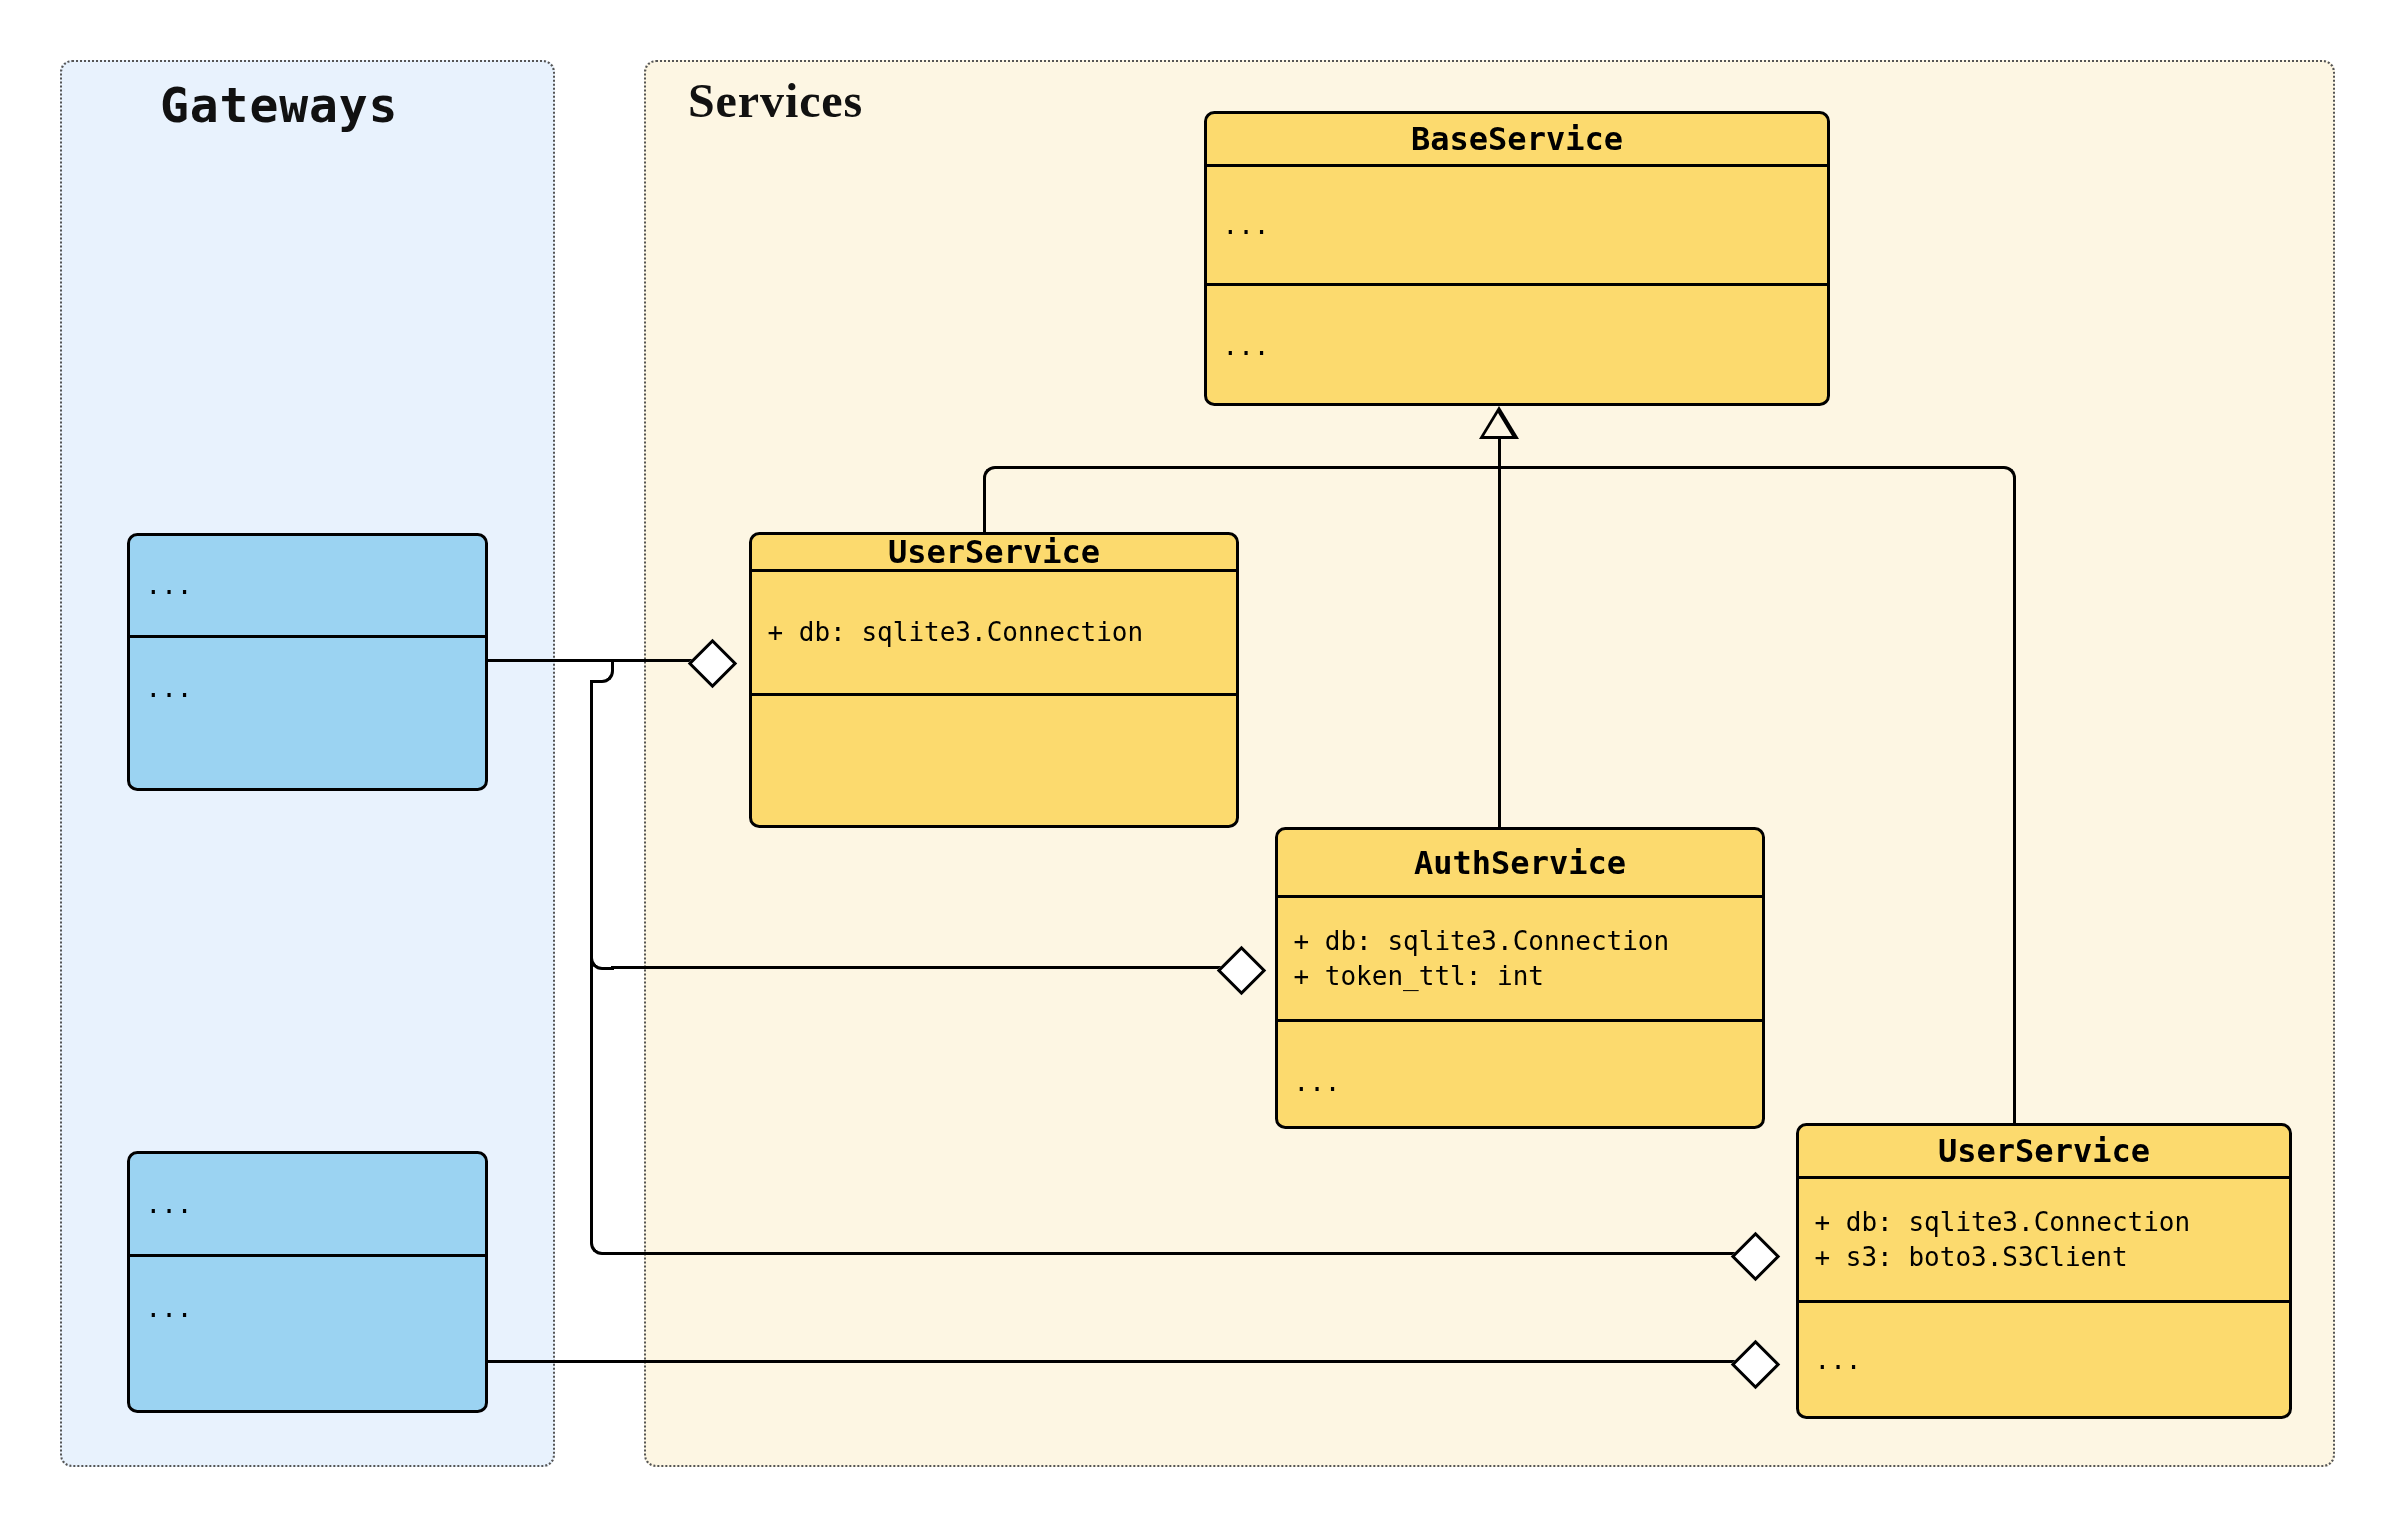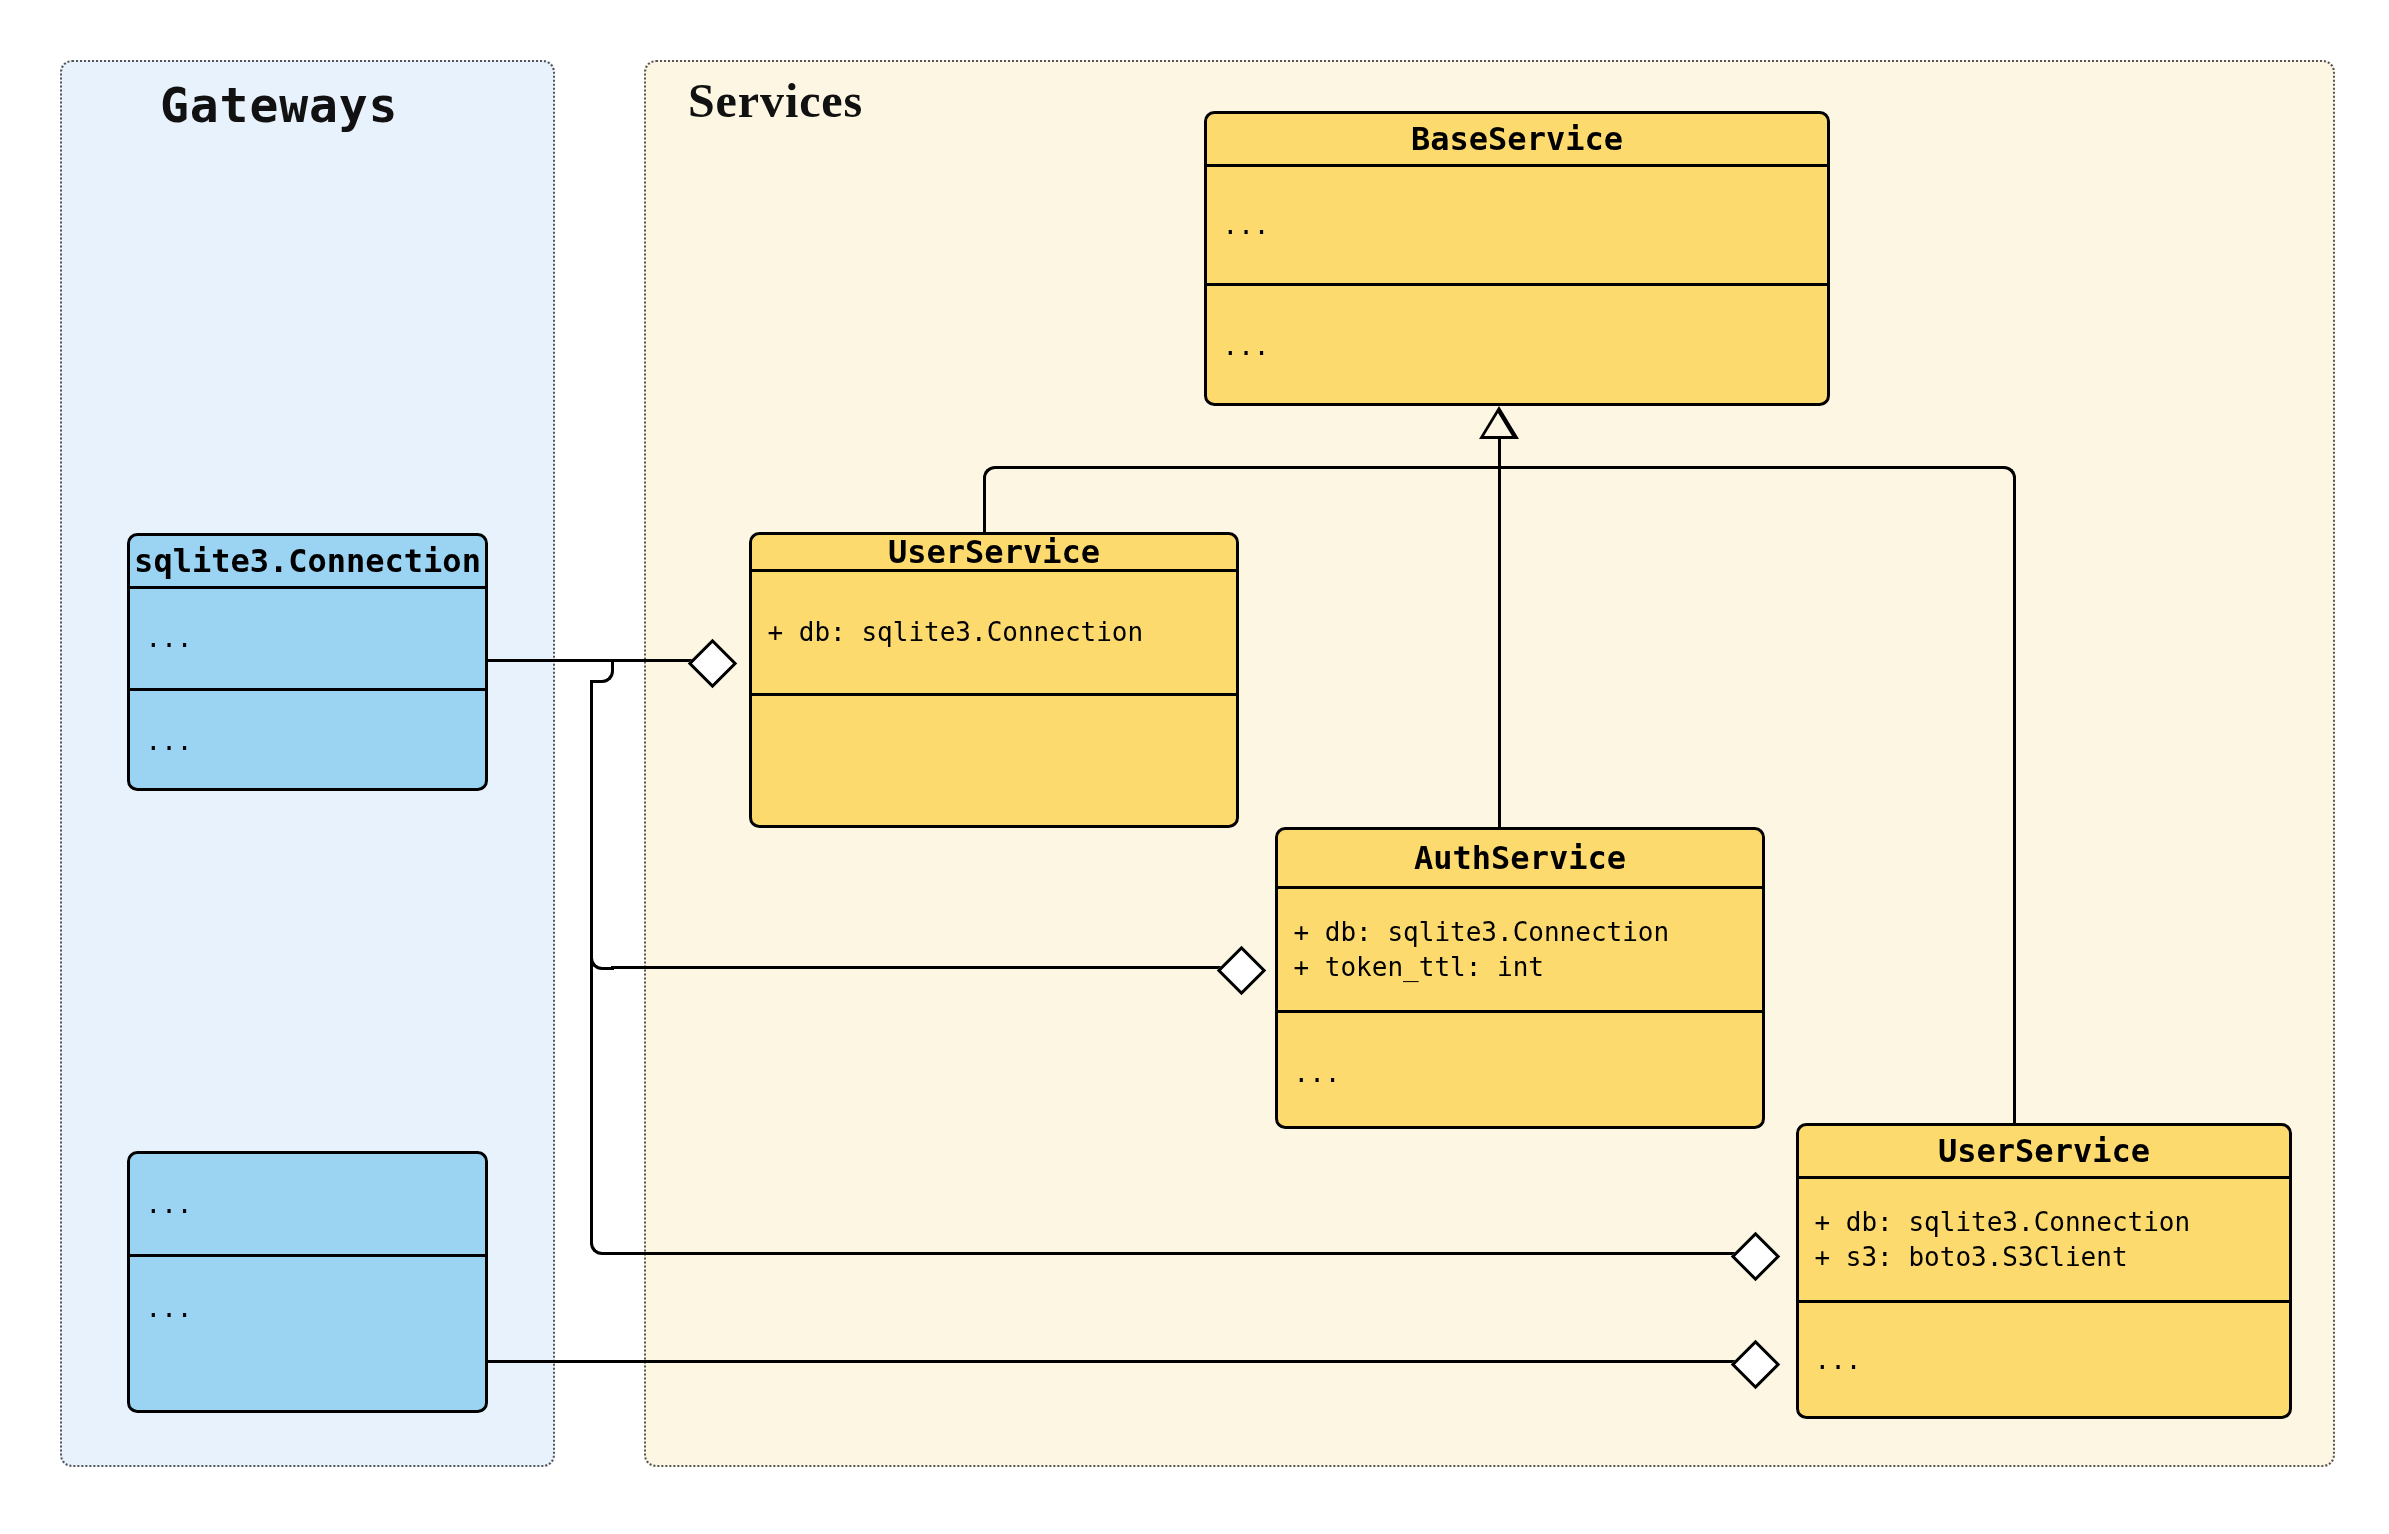--- a/index.html
+++ b/index.html
@@ -155,21 +155,20 @@
   <div class="diamond" style="left:695px; top:646px;"></div>
   <div class="diamond" style="left:1224px; top:953px;"></div>
   <div class="diamond" style="left:1738px; top:1239px;"></div>
   <div class="diamond" style="left:1738px; top:1347px;"></div>
 
   <div class="triangle tri-outer" style="left:1479px; top:406px;">
     <div class="tri-inner"></div>
   </div>
 
   <div class="uml-class" style="left:127px; top:533px; width:361px; height:258px; background:#9bd3f2;">
-    <div class="uml-name" style="height:53px;">sqlite3.Connection</div>
     <div class="uml-compartment divided" style="height:102px;">...</div>
     <div class="uml-compartment" style="height:100px;">...</div>
   </div>
 
   <div class="uml-class" style="left:127px; top:1151px; width:361px; height:262px; background:#9bd3f2;">
     <div class="uml-compartment divided" style="height:103px;">...</div>
     <div class="uml-compartment" style="height:102px;">...</div>
   </div>
 
   <div class="uml-class" style="left:1204px; top:111px; width:626px; height:295px; background:#fcda6e;">
@@ -178,21 +177,21 @@
     <div class="uml-compartment" style="height:120px;">...</div>
   </div>
 
   <div class="uml-class" style="left:749px; top:532px; width:490px; height:296px; background:#fcda6e;">
     <div class="uml-name" style="height:37px;">UserService</div>
     <div class="uml-compartment divided" style="height:124px;">+ db: sqlite3.Connection</div>
     <div class="uml-compartment" style="height:115px;"></div>
   </div>
 
   <div class="uml-class" style="left:1275px; top:827px; width:490px; height:302px; background:#fcda6e;">
-    <div class="uml-name" style="height:59px;text-align:center;">AuthService</div>
+    <div class="uml-name" style="height:68px;text-align:center;">AuthService</div>
     <div class="uml-compartment divided" style="height:124px;">+ db: sqlite3.Connection
 + token_ttl: int</div>
     <div class="uml-compartment" style="height:121px;">...</div>
   </div>
 
   <div class="uml-class" style="left:1796px; top:1123px; width:496px; height:296px; background:#fcda6e;">
     <div class="uml-name" style="height:53px;">UserService</div>
     <div class="uml-compartment divided" style="height:124px;">+ db: sqlite3.Connection
 + s3: boto3.S3Client</div>
     <div class="uml-compartment" style="height:115px;">...</div>

